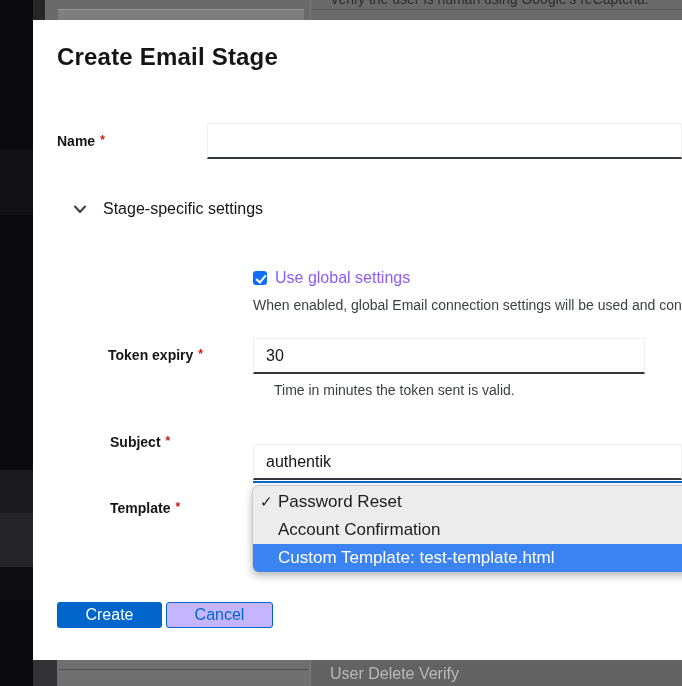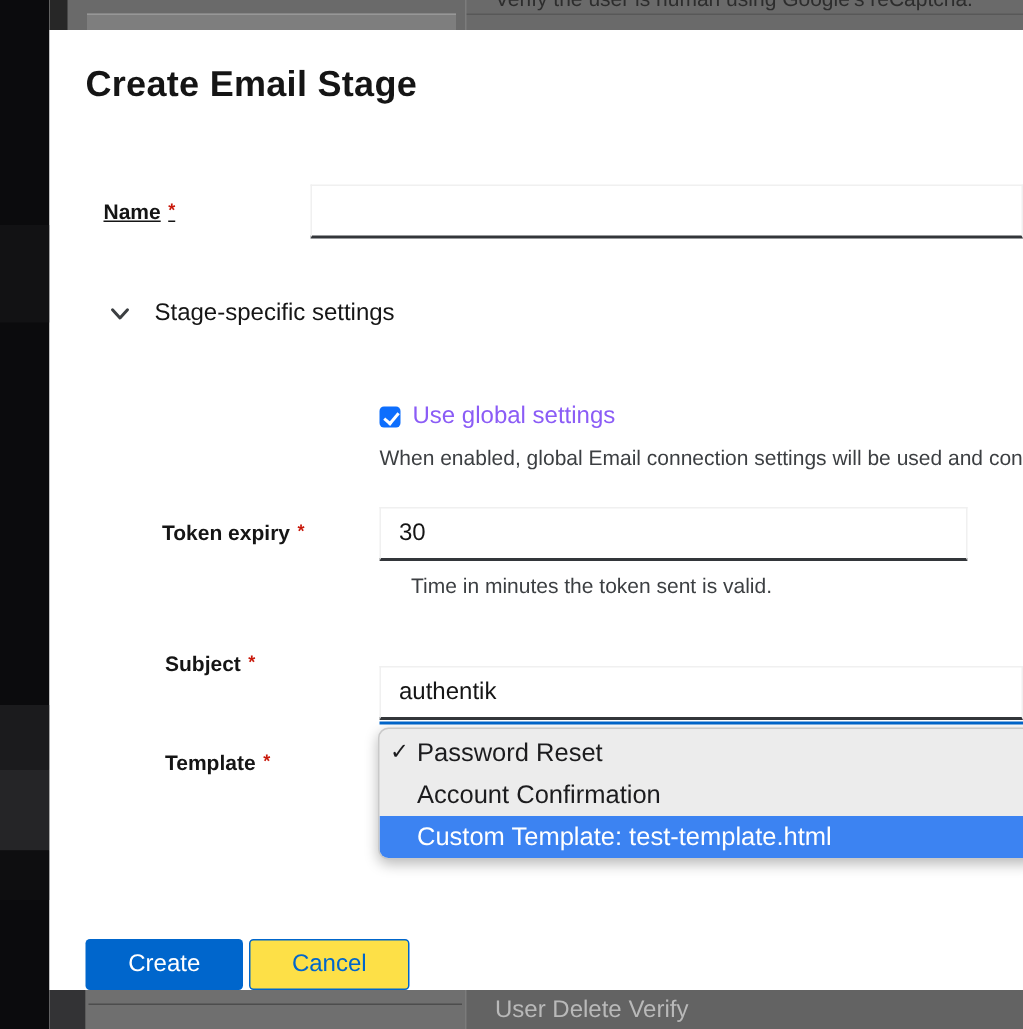--- a/index.html
+++ b/index.html
@@ -72,25 +72,25 @@
   
   .popup { position:absolute; left:219px; top:465px; width:440px; height:88px;
            background:#ececec; border:1px solid #c9c9c9; border-radius:7px;
            box-shadow:0 3px 9px rgba(0,0,0,.28); padding:2px 0; overflow:hidden; }
   .popup-item { position:relative; height:28px; line-height:28px; font-size:17px;
                 color:#1c1c1e; padding-left:25px; white-space:nowrap; cursor:default; }
   .popup-item .tick { position:absolute; left:7px; top:0; font-size:15px; color:#1c1c1e; }
   .popup-item.highlight { background:#3c83f2; color:#ffffff; }
 
   
-  .btn { position:absolute; top:606px; height:34px; font-size:16px;
+  .btn { position:absolute; top:582px; height:26px; font-size:16px;
          font-family:"Liberation Sans", sans-serif; border-radius:3px; cursor:pointer;
          display:flex; align-items:center; justify-content:center; }
   .btn-create { left:24px; width:105px; background:#0066cc; color:#fff; border:none; }
-  .btn-cancel { left:133px; width:107px; background:#fde047; color:#0066cc; border:1px solid #0066cc; }
+  .btn-cancel { left:133px; width:107px; background:#c4b5fd; color:#0066cc; border:1px solid #0066cc; }
 </style>
 </head>
 <body>
 
 <div id="app">
 
   <div class="sidebar">
     <div class="blk blk1"></div>
     <div class="blk blk2"></div>
     <div class="blk blk3"></div>
@@ -110,21 +110,21 @@
     <div class="cell"></div>
     <div class="line"></div>
     <div class="vline"></div>
     <div class="bottext">User Delete Verify</div>
   </div>
 
   <div class="modal">
 
     <div class="modal-title">Create Email Stage</div>
 
-    <div class="field-label" style="left:36px; top:113px;text-decoration:underline;">
+    <div class="field-label" style="left:24px; top:113px;">
       <span>Name</span><span class="req">*</span>
     </div>
     <input class="pf-input" style="left: 174px; top: 103px; width: 475px;" type="text" value="">
 
     <div class="group-header">
       <span class="chev">
         <svg width="14" height="9" viewBox="0 0 14 9">
           <polyline points="2,1.5 7,7 12,1.5" fill="none" stroke="#3c3f42" stroke-width="2" stroke-linecap="round" stroke-linejoin="round"></polyline>
         </svg>
       </span>

